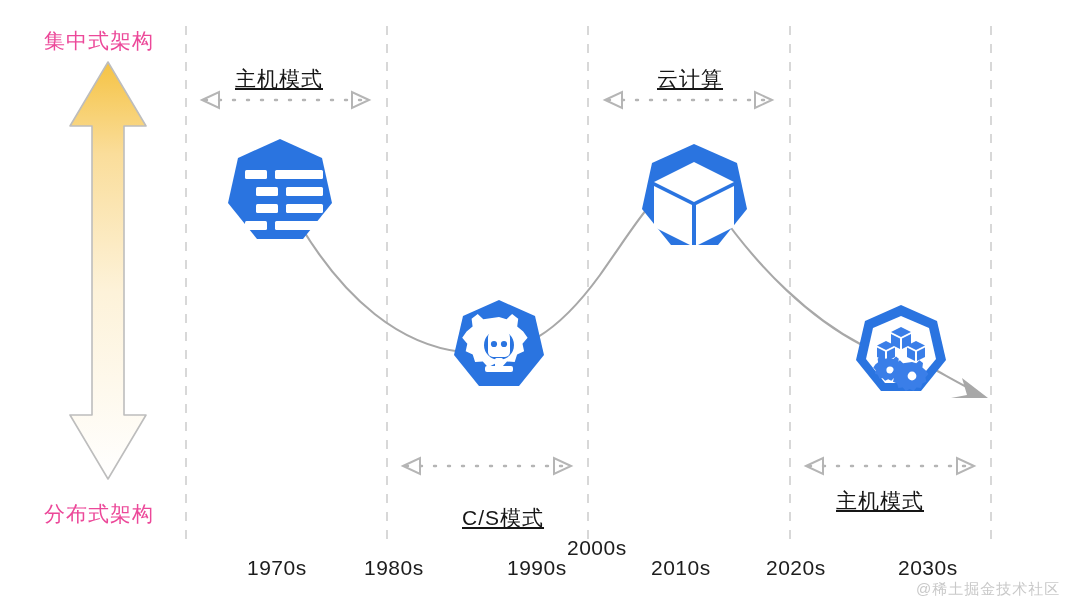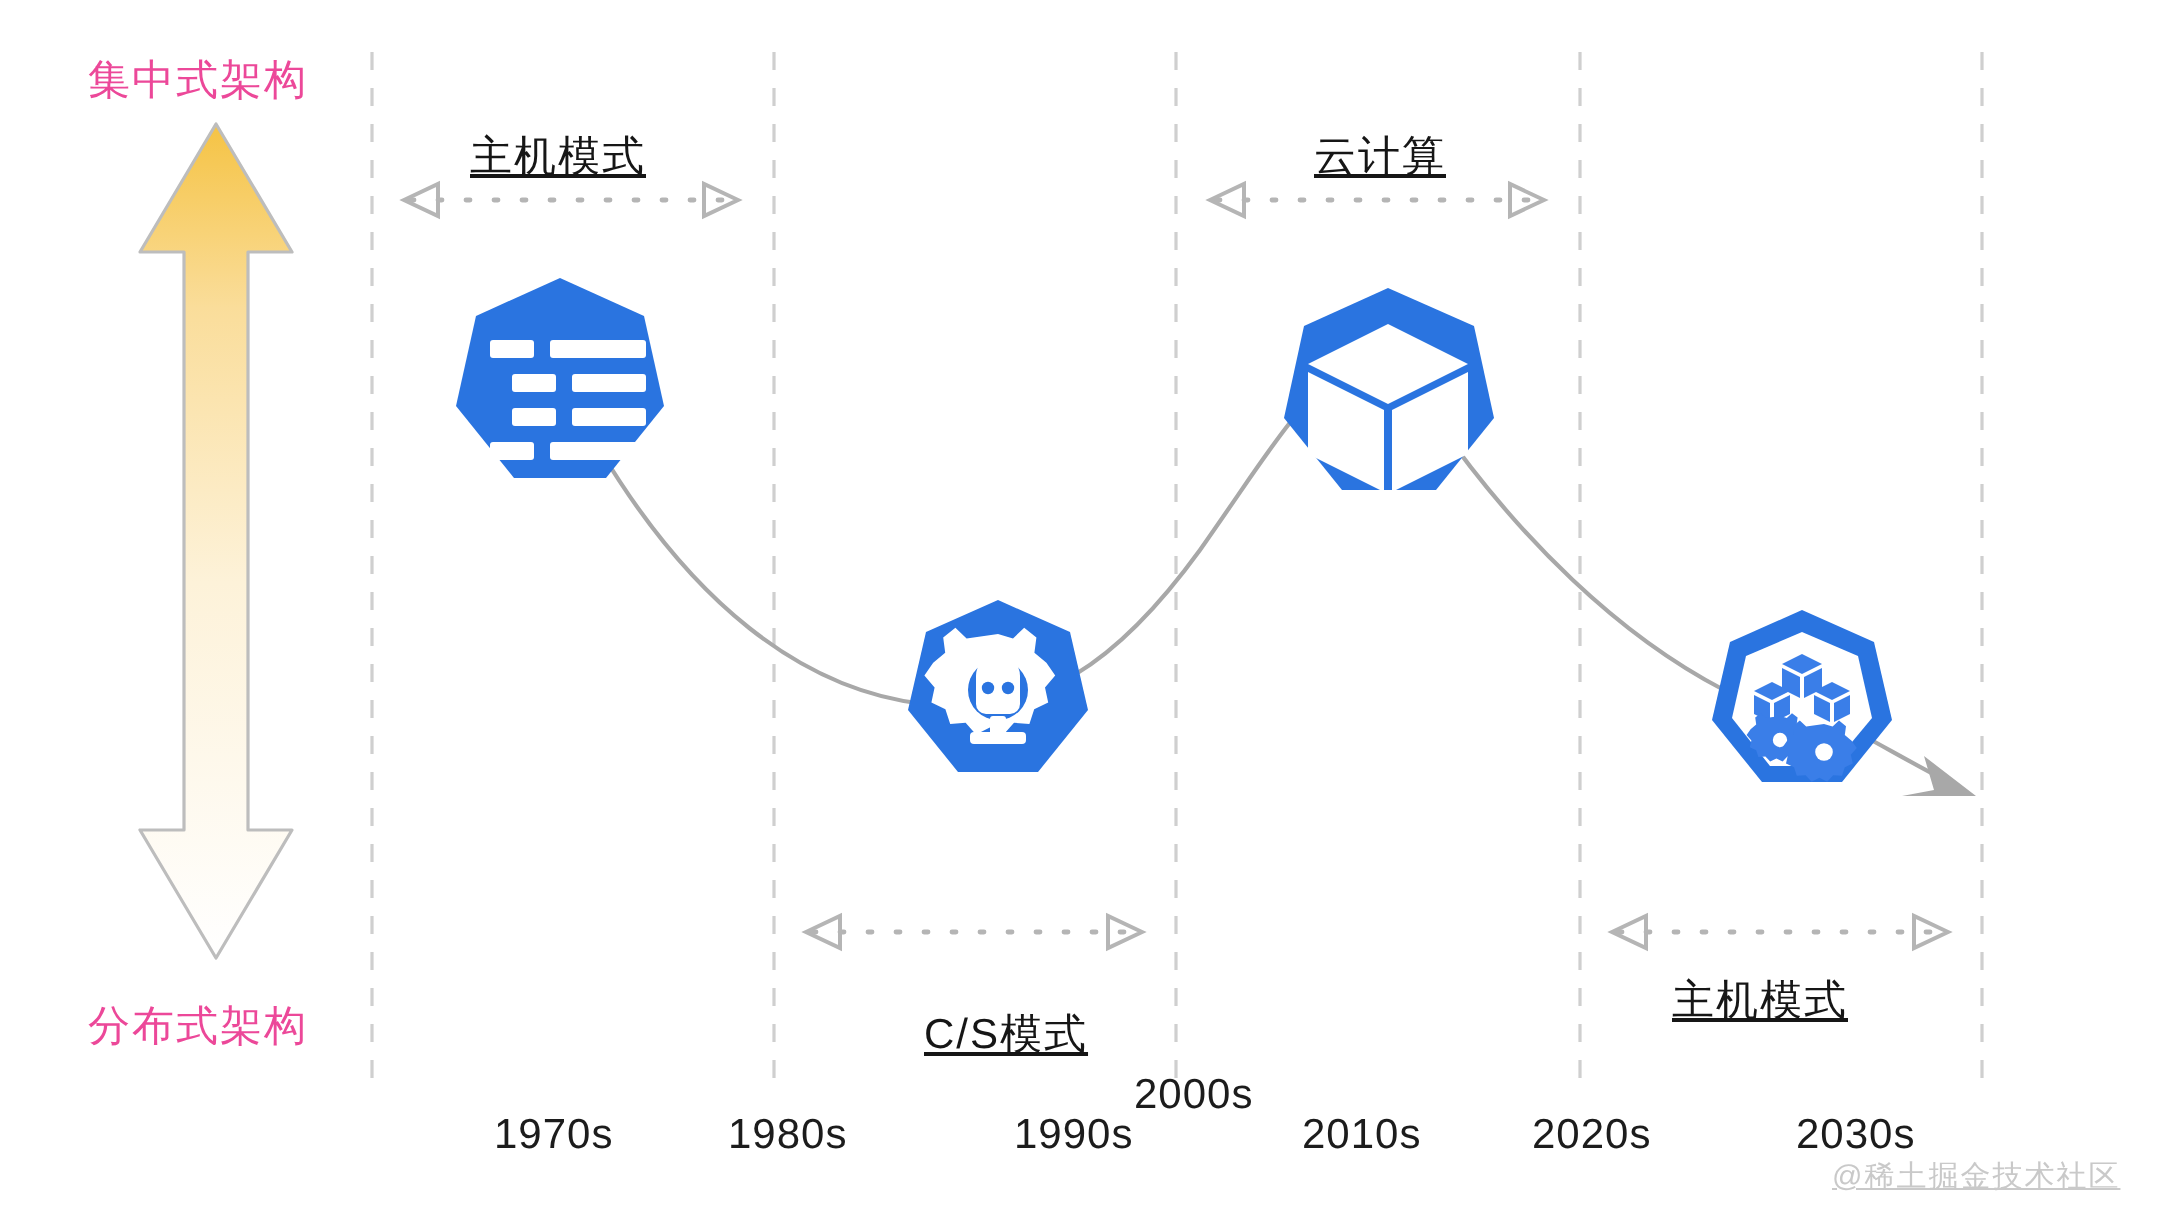--- a/index.html
+++ b/index.html
@@ -210,16 +210,16 @@
     <div class="txt era-label" style="left:836px; top:490px;">主机模式</div>
 
     <div class="txt decade-label" style="left:247px; top:557px;">1970s</div>
     <div class="txt decade-label" style="left:364px; top:557px;">1980s</div>
     <div class="txt decade-label" style="left:467px; top:557px;margin-left:40px;">1990s</div>
     <div class="txt decade-label" style="left:567px; top:537px;">2000s</div>
     <div class="txt decade-label" style="left:651px; top:557px;">2010s</div>
     <div class="txt decade-label" style="left:766px; top:557px;">2020s</div>
     <div class="txt decade-label" style="left:898px; top:557px;">2030s</div>
 
-    <div class="txt watermark" style="left:916px; top:581px;text-decoration:underline;">@稀土掘金技术社区</div>
+    <div class="txt watermark" style="left:916px; top:581px;">@稀土掘金技术社区</div>
   </div>
 
 </div>
 
 </body></html>

